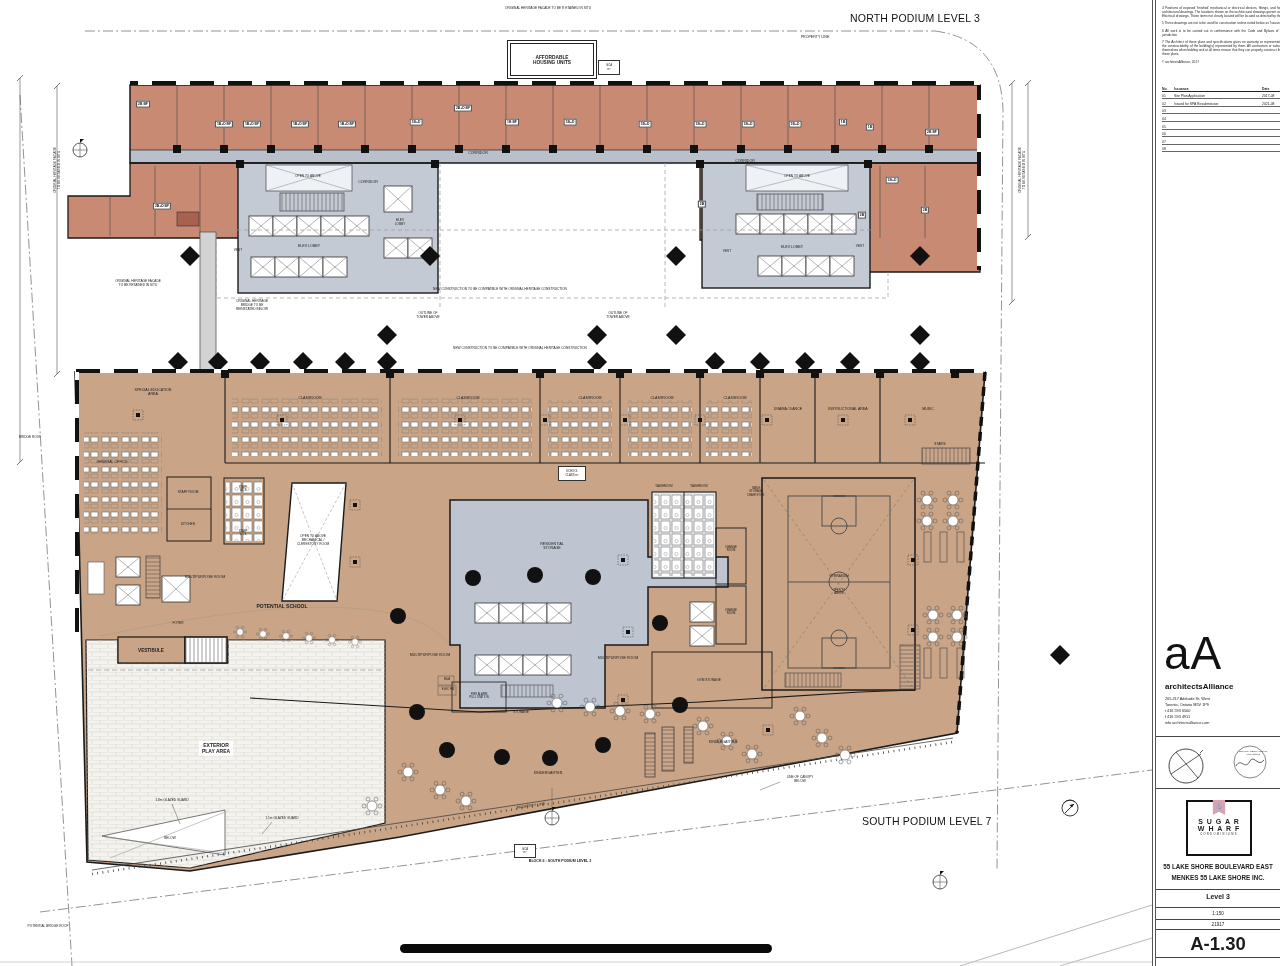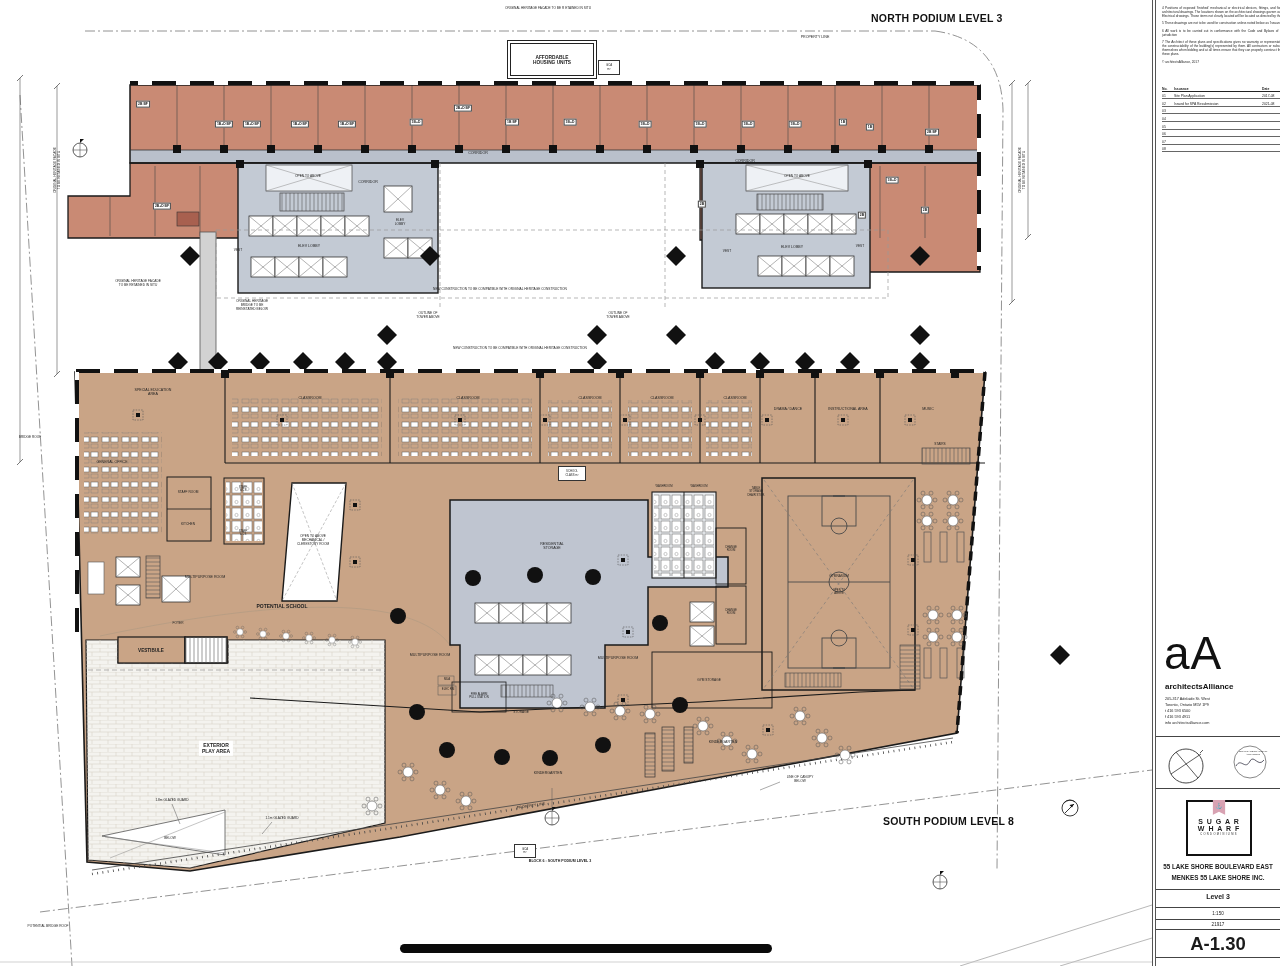--- a/index.html
+++ b/index.html
@@ -5,21 +5,21 @@
   html,body{margin:0;padding:0;background:#e8e8e8;}
   #stage{position:relative;width:1280px;height:966px;background:#ffffff;overflow:hidden;
          font-family:"Liberation Sans",sans-serif;color:#1b1b1b;}
   #plan-svg{position:absolute;left:0;top:0;}
   .lb{position:absolute;transform:translate(-50%,-50%);text-align:center;white-space:pre-line;
       font-size:4.2px;line-height:1.25;color:#222;pointer-events:none;}
   .t28{font-size:2.8px}.t3{font-size:3.2px}.t35{font-size:3.6px}.t45{font-size:4.6px}
   .t5{font-size:5px}.bold{font-weight:bold}
   .rot90{transform:translate(-50%,-50%) rotate(-90deg);}
   .rot8{transform:translate(-50%,-50%) rotate(-8.5deg);}
-  .title{position:absolute;font-weight:bold;font-size:10.5px;letter-spacing:0.2px;color:#111;white-space:nowrap;margin-left:21px;}
+  .title{position:absolute;font-weight:normal;font-size:10.5px;letter-spacing:0.2px;color:#111;white-space:nowrap;}
   .unit{position:absolute;transform:translate(-50%,-50%);font-size:3.4px;font-weight:bold;background:#fff;
         border:0.5px solid #444;padding:0.5px 1px;white-space:nowrap;line-height:1.1;}
   .dblbox{position:absolute;background:#fff;border:1px solid #222;outline:1px solid #222;outline-offset:2px;
           display:flex;align-items:center;justify-content:center;text-align:center;}
   .smbox{position:absolute;background:#fff;border:0.6px solid #333;display:flex;align-items:center;
          justify-content:center;text-align:center;white-space:pre-line;line-height:1.15;}
   
   #tblock{position:absolute;left:1156px;top:0;width:124px;height:966px;background:#fff;}
   .vline{position:absolute;top:0;height:966px;width:0;border-left:0.8px solid #555;}
   .sep{position:absolute;left:0;width:124px;border-top:0.8px solid #444;height:0;}
@@ -425,21 +425,21 @@
   <g>
     <use href="#marker" x="80" y="150"></use>
         <use href="#marker" x="552" y="818"></use>
         <use href="#marker" x="940" y="882"></use>
     <path d="M552,810 V788" stroke="#555" stroke-width="0.5"></path>
     <use href="#narrow" x="1070" y="808"></use>
   </g>
 </svg>
 
 <div class="title" style="left:850px;top:12px;">NORTH PODIUM LEVEL 3</div>
-<div class="title" style="left:862px;top:815px;">SOUTH PODIUM LEVEL 8</div>
+<div class="title" style="left:862px;top:815px;">SOUTH PODIUM LEVEL 7</div>
 
 <span class="lb t3" style="left:548px;top:8px;width:160px">ORIGINAL HERITAGE FACADE TO BE R ETAINED IN SITU</span>
 <span class="lb t35" style="left:815px;top:37px;">PROPERTY LINE</span>
 <span class="lb t35 rot8" style="left:531px;top:806px;">PROPERTY LINE</span>
 
 <div class="dblbox" style="left:510px;top:43px;width:82px;height:31px;font-size:4.8px;font-weight:bold;white-space:pre-line;">AFFORDABLE
 HOUSING UNITS</div>
 <div class="smbox t28" style="left:598px;top:60px;width:20px;height:13px;">GCA
 m²</div>
 <div class="smbox t28" style="left:514px;top:844px;width:20px;height:12px;">GCA

